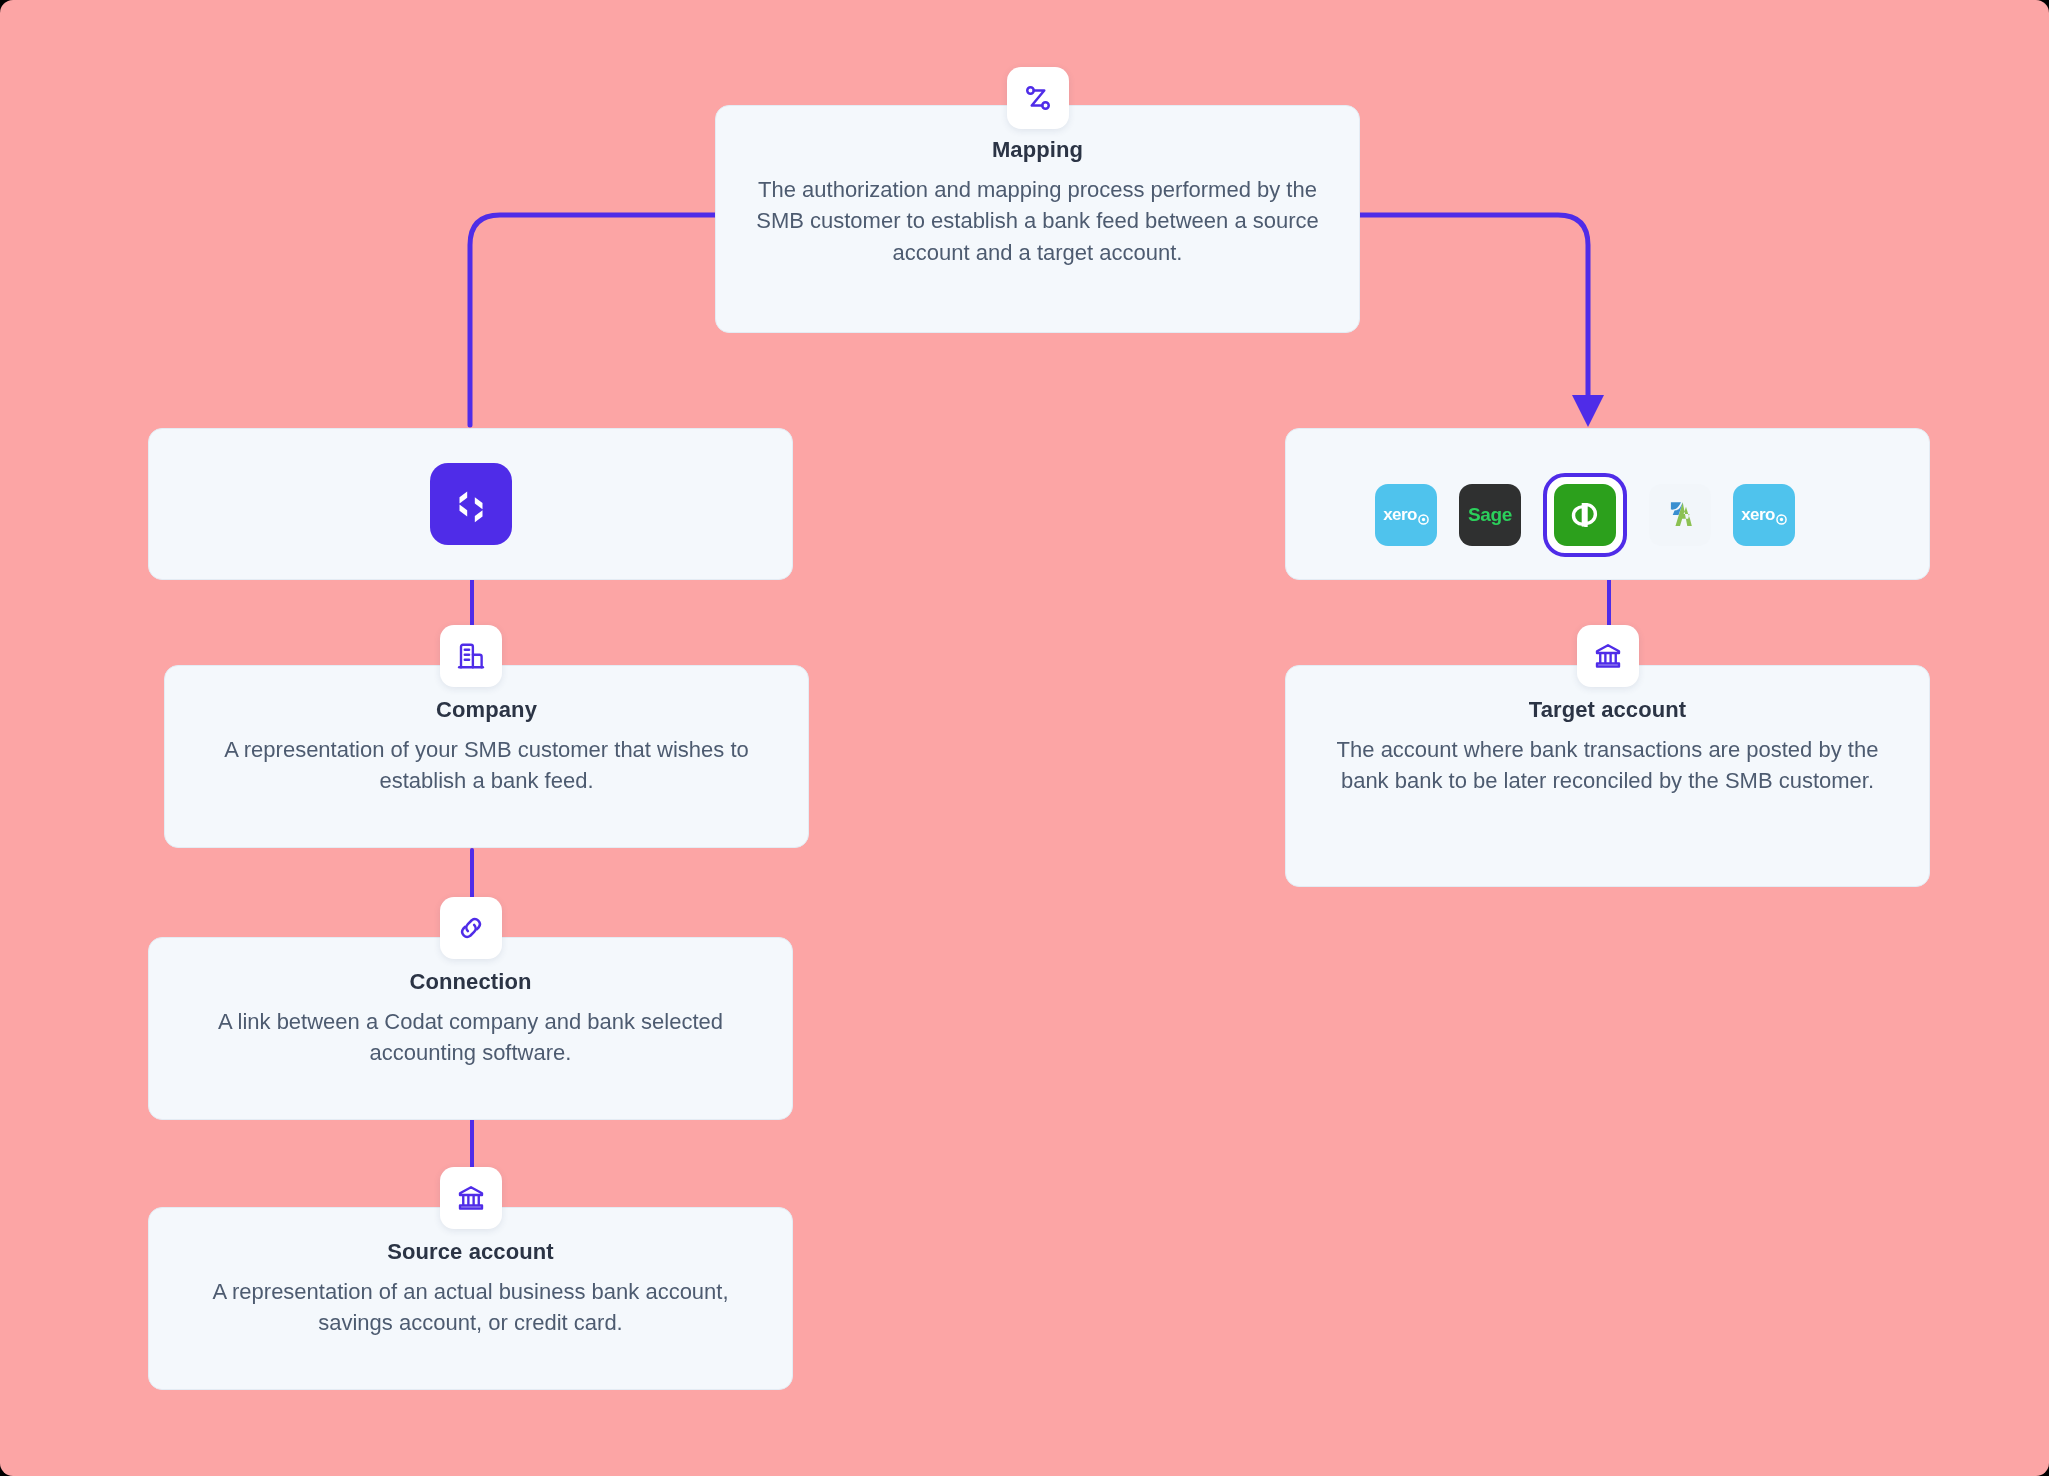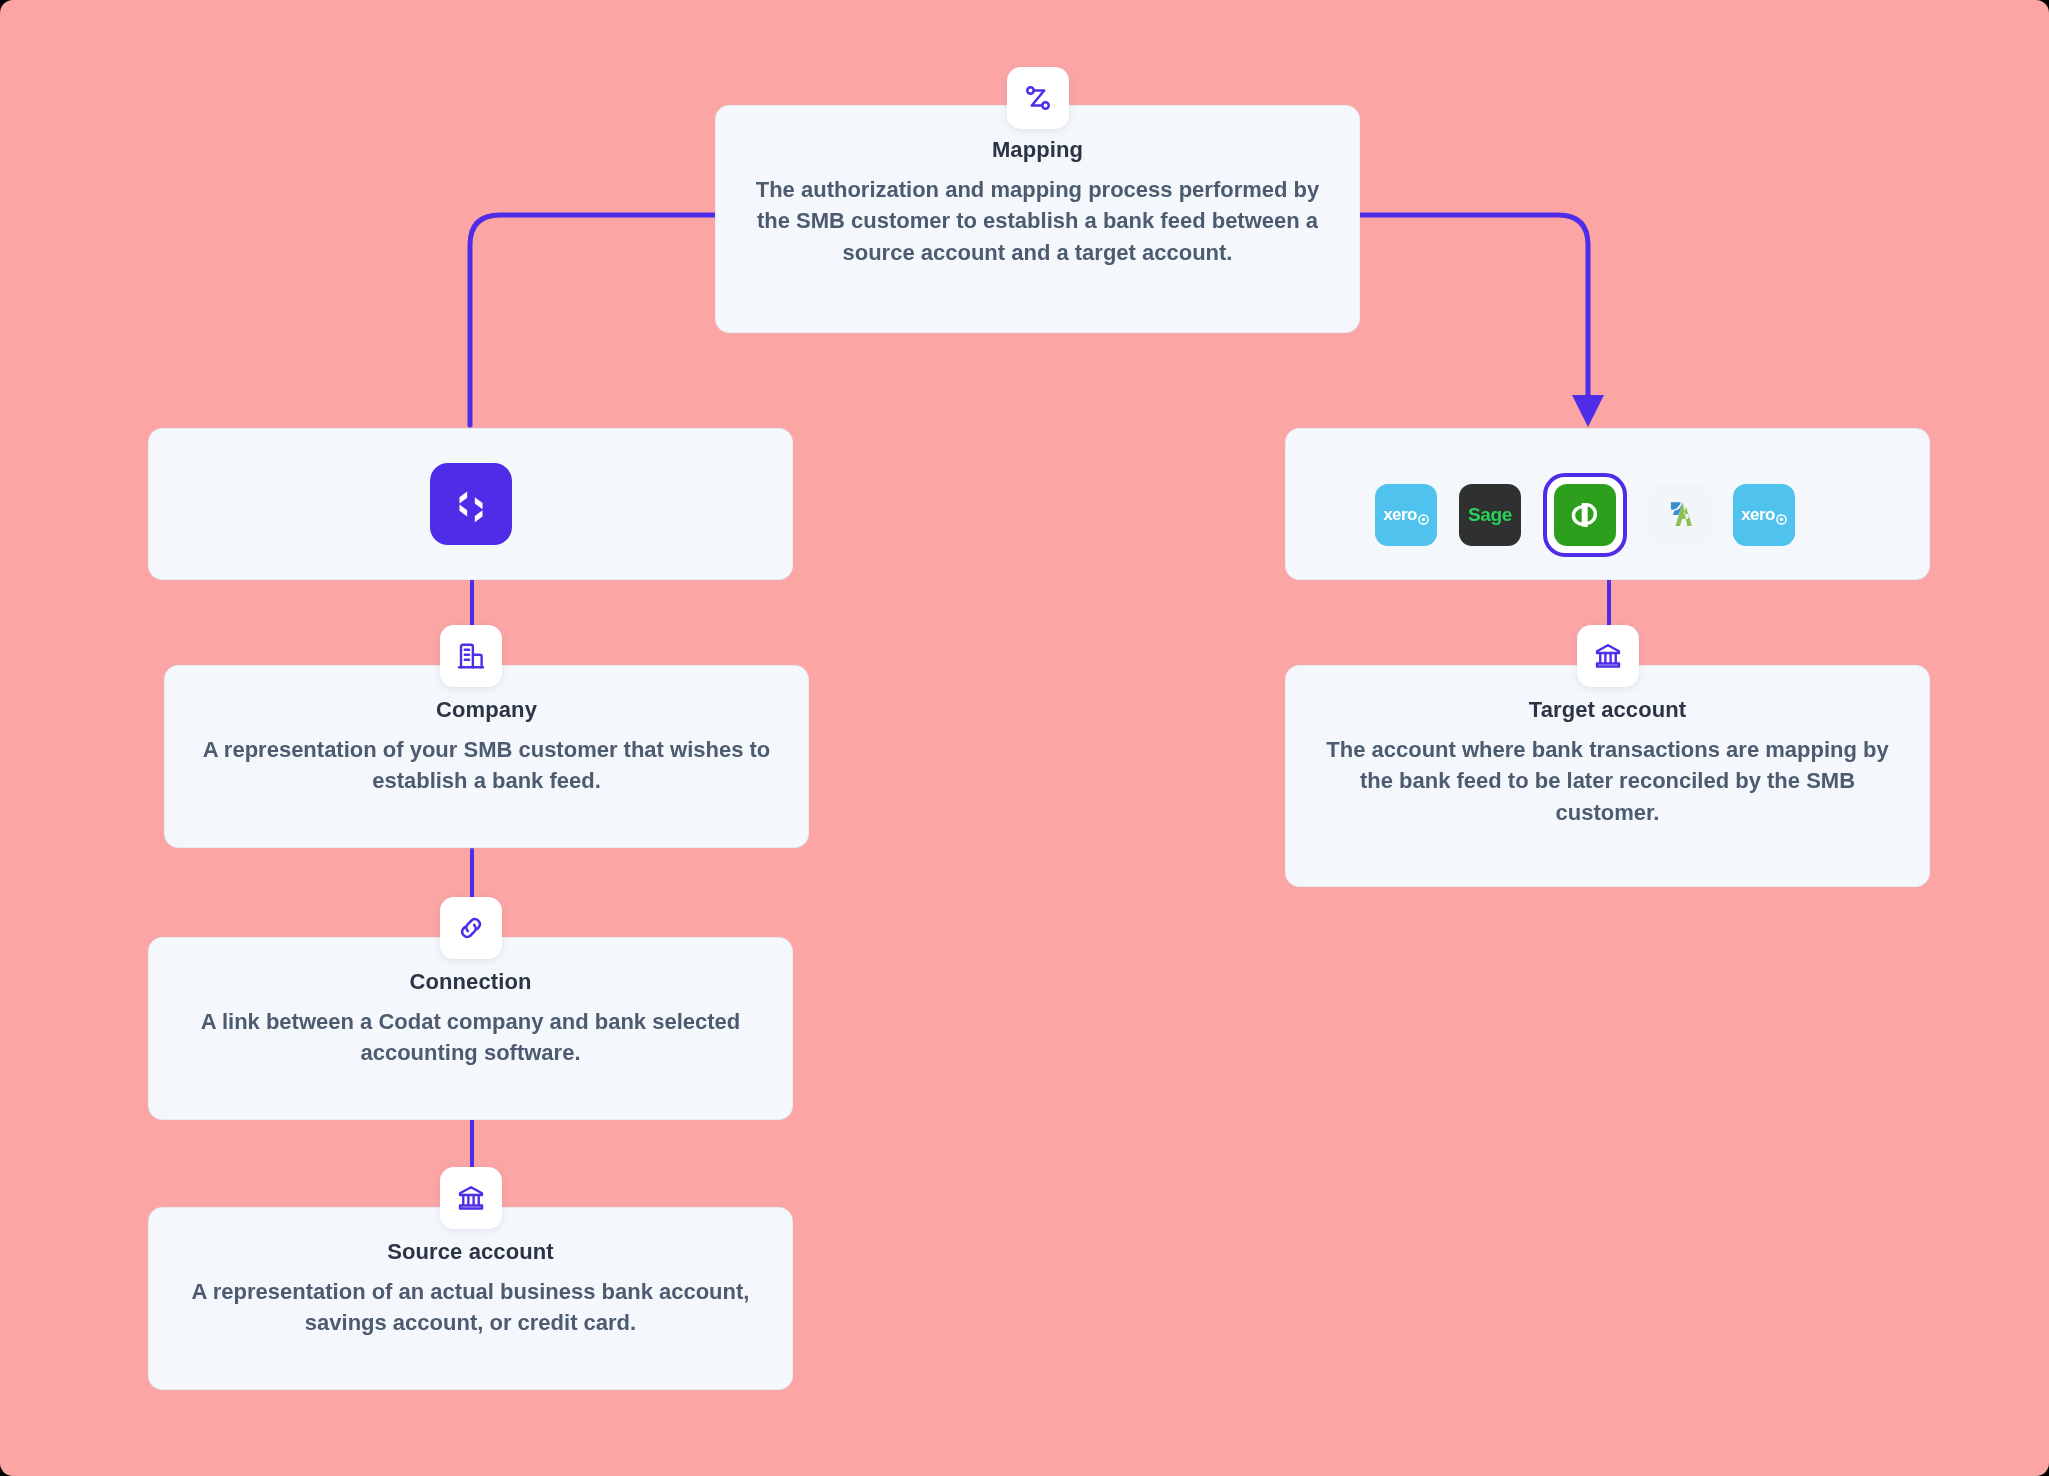--- a/index.html
+++ b/index.html
@@ -37,21 +37,21 @@
   .card-title {
     font-size: 22px;
     font-weight: 700;
     color: #2b3445;
     letter-spacing: .1px;
     margin: 0 0 10px 0;
     line-height: 1.25;
   }
   .card-desc {
     font-size: 22px;
-    font-weight: 700;
+    font-weight: 400;
     color: #4d5b70;
     line-height: 1.45;
     margin: 0;
     padding: 0 22px;
   }
   .card-inner { padding: 30px 12px 30px 12px; }
 
   
   .badge {
     position: absolute;
@@ -283,21 +283,21 @@
         <path d="M9.9 10.4 L9.9 17.2"></path>
         <path d="M14.1 10.4 L14.1 17.2"></path>
         <path d="M18.2 10.4 L18.2 17.2"></path>
         <path d="M3.2 18 L20.8 18 L20.8 20.4 L3.2 20.4 Z"></path>
       </svg>
     </div>
 
     <div class="card" style="left:1285px; top:665px; width:645px; height:222px;">
       <div class="card-inner">
         <p class="card-title">Target account</p>
-        <p class="card-desc">The account where bank transactions are mapping by the bank feed to be later reconciled by the SMB customer.</p>
+        <p class="card-desc">The account where bank transactions are posted by the bank bank to be later reconciled by the SMB customer.</p>
       </div>
     </div>
     <div class="badge" style="left:1577px; top:625px;">
       <svg width="30" height="30" viewBox="0 0 24 24" fill="none" stroke="#4f2ce8" stroke-width="1.9" stroke-linecap="round" stroke-linejoin="round">
         <path d="M3.2 8.2 L12 3.4 L20.8 8.2 L20.8 9.6 L3.2 9.6 Z"></path>
         <path d="M5.8 10.4 L5.8 17.2"></path>
         <path d="M9.9 10.4 L9.9 17.2"></path>
         <path d="M14.1 10.4 L14.1 17.2"></path>
         <path d="M18.2 10.4 L18.2 17.2"></path>
         <path d="M3.2 18 L20.8 18 L20.8 20.4 L3.2 20.4 Z"></path>

